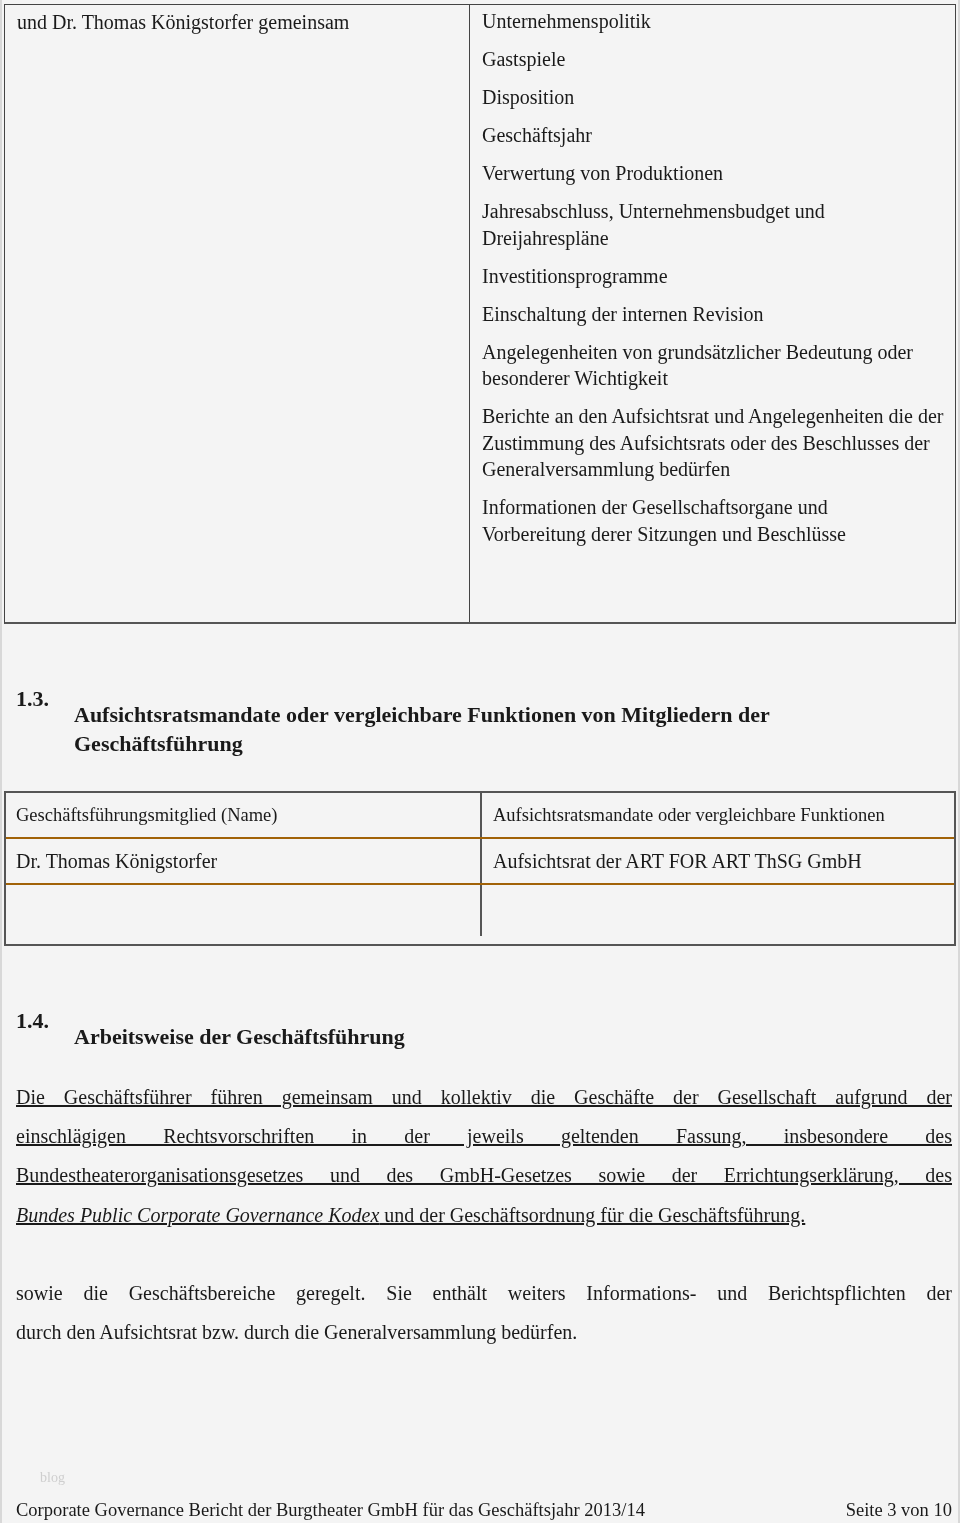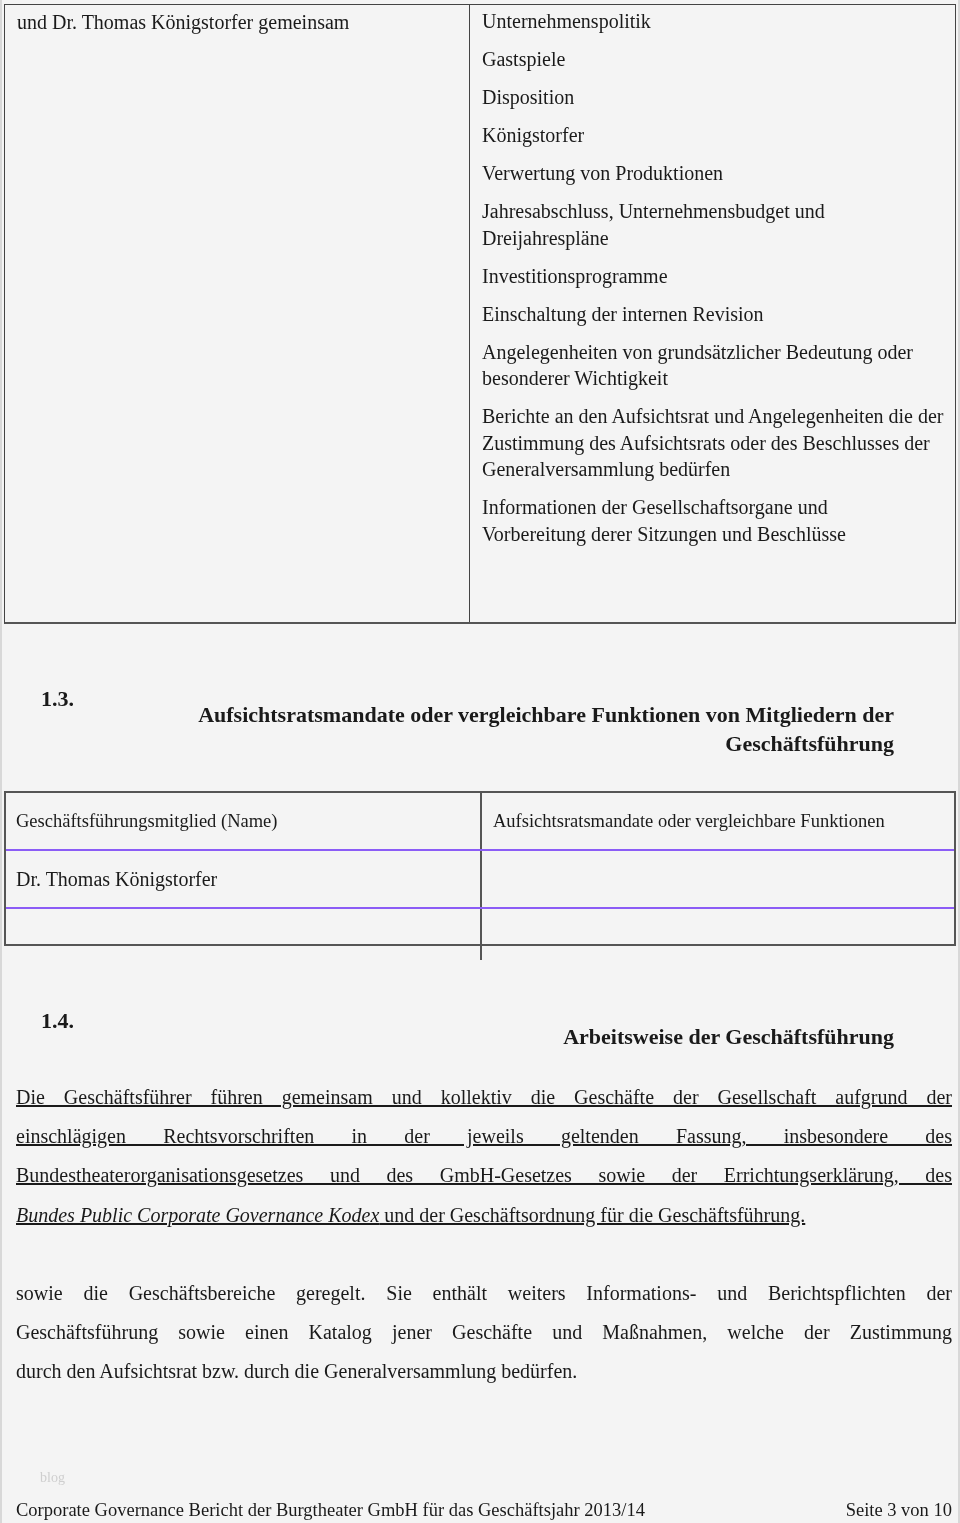--- a/index.html
+++ b/index.html
@@ -20,31 +20,30 @@
     border:1px solid #444; border-bottom:2px solid #555; box-sizing:border-box;
     display:flex;
   }
   .t1 .c-left { width:465px; border-right:1px solid #444; box-sizing:border-box; padding:4px 0 0 12px; font-size:20px; line-height:26px; }
   .t1 .c-right { flex:1; padding:3px 8px 0 12px; font-size:20px; }
   .t1 .item { line-height:26.5px; margin-bottom:11.5px; }
 
   .h2 {
     position:absolute; left:16px; font-weight:bold; font-size:22px; line-height:29px;
     display:flex;
-    text-align:right;
   }
   .h2 .num { width:58px; }
   .h2 .txt { width:820px;margin-top:16px; }
 
   
   .t2 {
     position:absolute; left:4px; top:791px; width:952px; height:155px;
     border:2px solid #555; box-sizing:border-box; border-collapse:collapse;
   }
-  .t2 .row { display:flex; height:58px; border-bottom:2px solid #8b5cf6; box-sizing:border-box; }
+  .t2 .row { display:flex; height:46px; border-bottom:2px solid #a16207; box-sizing:border-box; }
   .t2 .row:last-child { border-bottom:none; height:51px; }
   .t2 .cell { display:flex; align-items:center; box-sizing:border-box; padding-left:10px; font-size:20px; }
   .t2 .cell.a { width:476px; border-right:2px solid #555; }
   .t2 .cell.b { flex:1; padding-left:11px; }
   .t2 .row.head .cell { font-size:18.5px; }
 
   .para {
     position:absolute; left:16px; width:936px; font-size:20px; line-height:39.2px;
     text-align:justify;
   }
@@ -62,21 +61,21 @@
 <div class="page-edge-right"></div>
 
 <div class="t1">
   <div class="c-left">
     <span>und Dr. Thomas Königstorfer gemeinsam</span>
   </div>
   <div class="c-right">
     <div class="item">Unternehmenspolitik</div>
     <div class="item">Gastspiele</div>
     <div class="item">Disposition</div>
-    <div class="item">Königstorfer</div>
+    <div class="item">Geschäftsjahr</div>
     <div class="item">Verwertung von Produktionen</div>
     <div class="item" style="width:420px">Jahresabschluss, Unternehmensbudget und Dreijahrespläne</div>
     <div class="item">Investitionsprogramme</div>
     <div class="item">Einschaltung der internen Revision</div>
     <div class="item" style="width:450px">Angelegenheiten von grundsätzlicher Bedeutung oder besonderer Wichtigkeit</div>
     <div class="item" style="width:465px">Berichte an den Aufsichtsrat und Angelegenheiten die der Zustimmung des Aufsichtsrats oder des Beschlusses der Generalversammlung bedürfen</div>
     <div class="item" style="width:430px">Informationen der Gesellschaftsorgane und Vorbereitung derer Sitzungen und Beschlüsse</div>
   </div>
 </div>
 
@@ -85,20 +84,21 @@
   <span class="txt">Aufsichtsratsmandate oder vergleichbare Funktionen von Mitgliedern der Geschäftsführung</span>
 </div>
 
 <div class="t2">
   <div class="row head">
     <div class="cell a">Geschäftsführungsmitglied (Name)</div>
     <div class="cell b">Aufsichtsratsmandate oder vergleichbare Funktionen</div>
   </div>
   <div class="row">
     <div class="cell a">Dr. Thomas Königstorfer</div>
+    <div class="cell b">Aufsichtsrat der ART FOR ART ThSG GmbH</div>
   </div>
   <div class="row">
     <div class="cell a"></div>
     <div class="cell b"></div>
   </div>
 </div>
 
 <div class="h2" style="top:1006px;">
   <span class="num">1.4.</span>
   <span class="txt">Arbeitsweise der Geschäftsführung</span>
@@ -106,20 +106,19 @@
 
 <div class="para" style="top:1078px;text-decoration:underline;">
   <span class="ln">Die Geschäftsführer führen gemeinsam und kollektiv die Geschäfte der Gesellschaft aufgrund der</span>
   <span class="ln">einschlägigen Rechtsvorschriften in der jeweils geltenden Fassung, insbesondere des</span>
   <span class="ln">Bundestheaterorganisationsgesetzes und des GmbH-Gesetzes sowie der Errichtungserklärung, des</span>
   <span class="ln last"><i>Bundes Public Corporate Governance Kodex</i><span> und der Geschäftsordnung für die Geschäftsführung.</span></span>
 </div>
 
 <div class="para" style="top:1274px;">
   <span class="ln">sowie die Geschäftsbereiche geregelt. Sie enthält weiters Informations- und Berichtspflichten der</span>
-  <span class="ln">Geschäftsführung sowie einen Katalog jener Geschäfte und Maßnahmen, welche der Zustimmung</span>
   <span class="ln last">durch den Aufsichtsrat bzw. durch die Generalversammlung bedürfen.</span>
 </div>
 
 <div class="watermark">blog</div>
 
 <div class="footer-left">Corporate Governance Bericht der Burgtheater GmbH für das Geschäftsjahr 2013/14</div>
 <div class="footer-right">Seite 3 von 10</div>
 
 </body></html>

